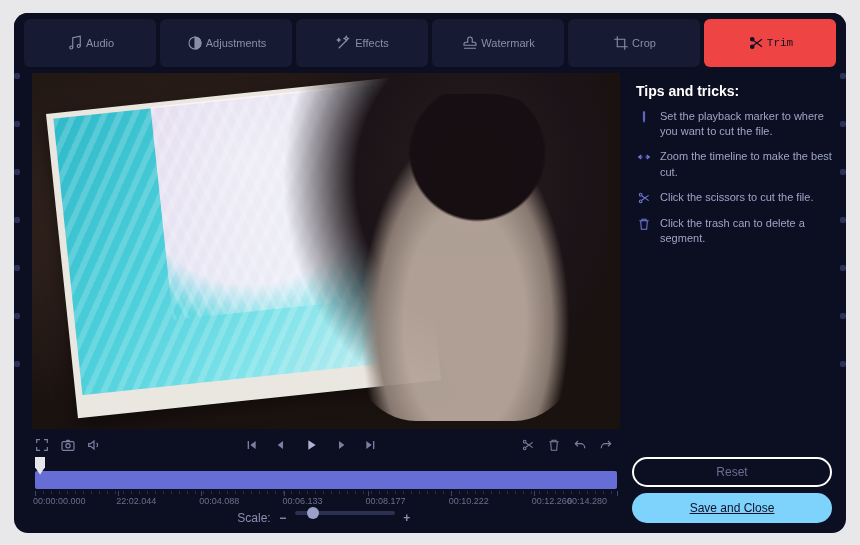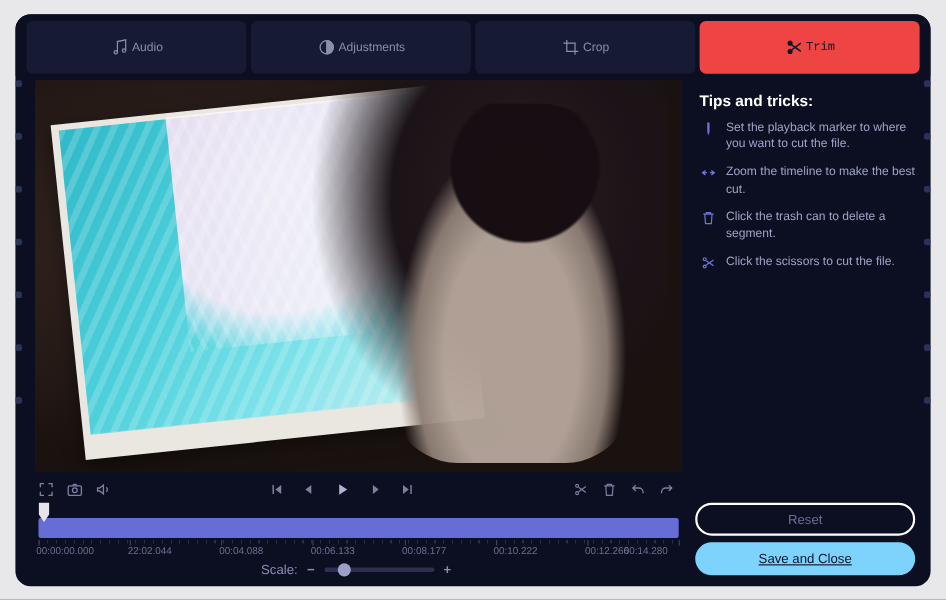--- a/index.html
+++ b/index.html
@@ -160,21 +160,21 @@
     content:""; position:absolute; left:0; top:0; width:1px; height:5px; background:#3f4464;
   }
   .ruler .tick span{ position:absolute; left:-2px; top:5px; white-space:nowrap; }
   .ruler .minor{
     position:absolute; inset:0;
     background: repeating-linear-gradient(90deg,#2a2f4d 0 1px, transparent 1px 8px);
     height:3px; top:0;
   }
 
   .scale-row{
-    display:flex; justify-content:center; align-items:center; gap:4px;
+    display:flex; justify-content:center; gap:4px;
     color:#8a8fb0; font-size:12px; padding-top:4px;
   }
   .slider{
     position:relative; width:100px; height:4px; background:#2c3152; border-radius:2px;
   }
   .slider .knob{
     position:absolute; left:12px; top:-4px; width:12px; height:12px; border-radius:50%;
     background:#9aa0c8;
   }
   .pm{ width:16px; text-align:center; cursor:pointer; font-weight:bold; }
@@ -233,20 +233,32 @@
           <circle cx="17" cy="16" r="2"></circle>
         </svg>
       <span>Audio</span>
     </div>
     <div class="tab">
       <svg viewBox="0 0 24 24" fill="none" stroke="#8a8fa8" stroke-width="1.5">
           <circle cx="12" cy="12" r="8"></circle>
           <path d="M12 4a8 8 0 010 16z" fill="#8a8fa8"></path>
         </svg>
       <span>Adjustments</span>
+    </div>
+    <div class="tab">
+      <svg viewBox="0 0 24 24" fill="none" stroke="#8a8fa8" stroke-width="1.5">
+          <path d="M5 19L17 7M15 3l1 2 2 1-2 1-1 2-1-2-2-1 2-1zM5 6l.7 1.3L7 8l-1.3.7L5 10l-.7-1.3L3 8l1.3-.7z"></path>
+        </svg>
+      <span>Effects</span>
+    </div>
+    <div class="tab">
+      <svg viewBox="0 0 24 24" fill="none" stroke="#8a8fa8" stroke-width="1.5">
+          <path d="M9 11V7a3 3 0 116 0v4h3a2 2 0 012 2v2H4v-2a2 2 0 012-2h3zM4 19h16"></path>
+        </svg>
+      <span>Watermark</span>
     </div>
     <div class="tab">
       <svg viewBox="0 0 24 24" fill="none" stroke="#8a8fa8" stroke-width="1.5">
           <path d="M7 3v14h14M3 7h14v14"></path>
         </svg>
       <span>Crop</span>
     </div>
     <div class="tab active">
       <svg viewBox="0 0 24 24" fill="none" stroke="#101328" stroke-width="1.8">
           <circle cx="7" cy="7" r="2.2"></circle>
@@ -373,32 +385,32 @@
         <span>Set the playback marker to where you want to cut the file.</span>
       </div>
       <div class="tip">
         <svg viewBox="0 0 24 24" fill="none" stroke="#6f77d8" stroke-width="1.8">
             <path d="M4 12h6M8 9l-4 3 4 3M20 12h-6M16 9l4 3-4 3"></path>
           </svg>
         <span>Zoom the timeline to make the best cut.</span>
       </div>
       <div class="tip">
         <svg viewBox="0 0 24 24" fill="none" stroke="#6f77d8" stroke-width="1.6">
-            <path d="M5 7h14M9 7V5h6v2M7 7l1 13h8l1-13"></path>
-          </svg>
-        <span>Click the trash can to delete a segment.</span>
-      </div>
-      <div class="tip">
-        <svg viewBox="0 0 24 24" fill="none" stroke="#6f77d8" stroke-width="1.6">
             <circle cx="7" cy="7" r="2"></circle>
             <circle cx="7" cy="17" r="2"></circle>
             <path d="M9 9l10 7M9 15l10-7"></path>
           </svg>
         <span>Click the scissors to cut the file.</span>
       </div>
+      <div class="tip">
+        <svg viewBox="0 0 24 24" fill="none" stroke="#6f77d8" stroke-width="1.6">
+            <path d="M5 7h14M9 7V5h6v2M7 7l1 13h8l1-13"></path>
+          </svg>
+        <span>Click the trash can to delete a segment.</span>
+      </div>
 
       <div class="spacer"></div>
 
       <div class="btn btn-reset">
         <span>Reset</span>
       </div>
       <div class="btn btn-save">
         <span>Save and Close</span>
       </div>
     </div>

